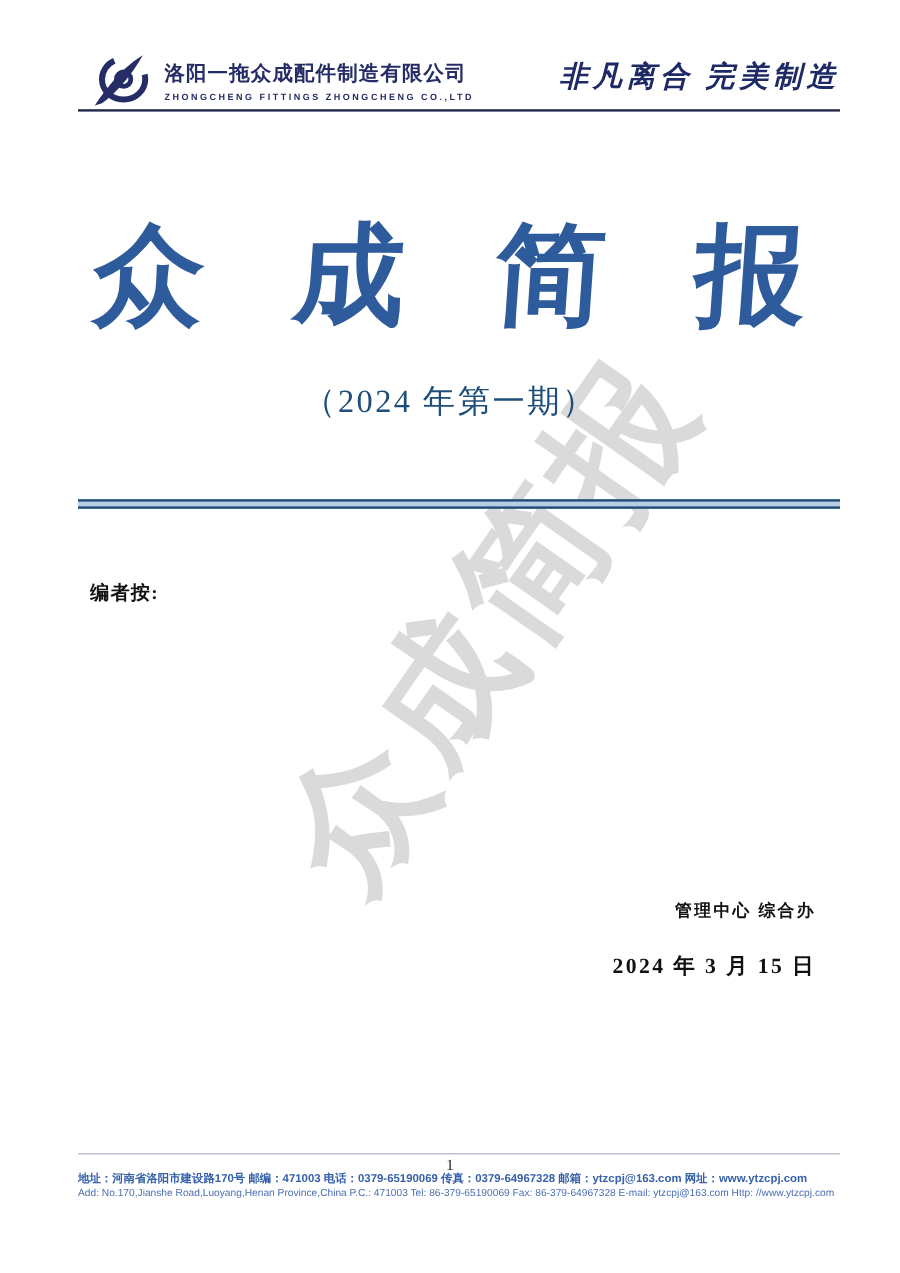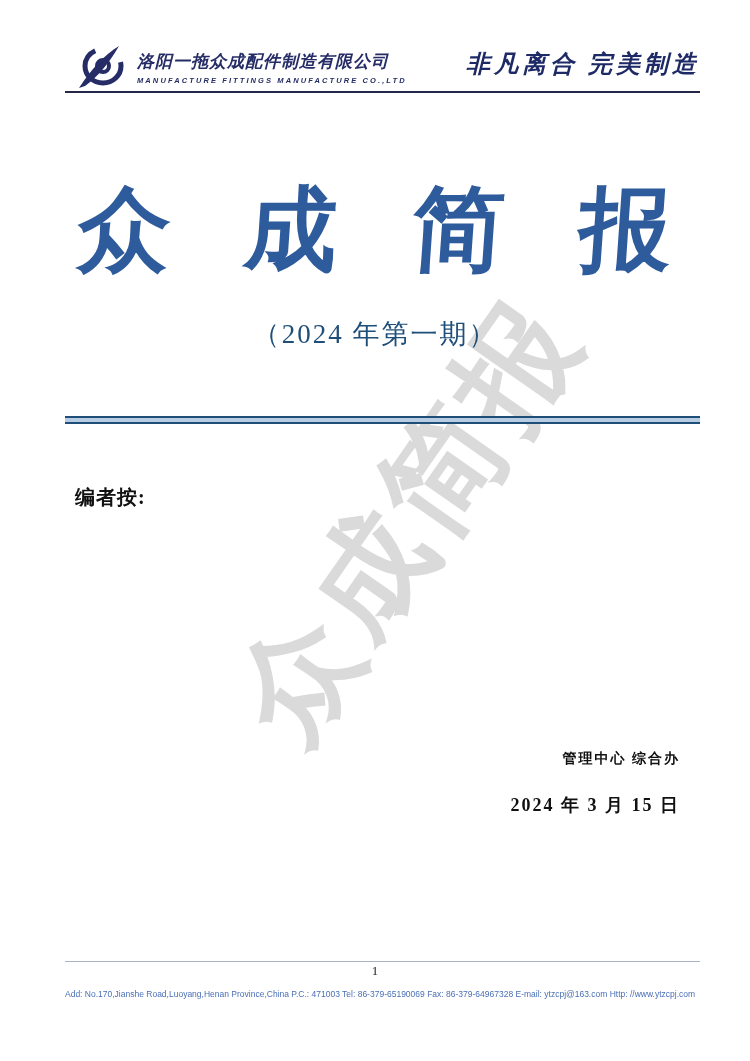--- a/index.html
+++ b/index.html
@@ -12,21 +12,21 @@
     overflow:hidden;
     font-family:"Liberation Serif","DejaVu Serif",serif;
     color:#111;
   }
 
   
   .header { position:absolute; left:65px; right:50px; top:40px; height:52px; }
   .header-rule { position:absolute; left:65px; right:50px; top:91px; height:0; border-top:2px solid #23284a; }
   .logo-wrap { position:absolute; left:10px; top:2px; display:flex; align-items:center; }
   .logo-icon { width:56px; height:50px; flex:0 0 auto; }
-  .logo-text { margin-left:6px; display:flex; flex-direction:column;font-style:italic; }
+  .logo-text { margin-left:6px; display:flex; flex-direction:column; }
   .company-zh {
     font-family:"Liberation Sans","DejaVu Sans",sans-serif;
     font-weight:bold; font-size:17px; letter-spacing:1px; color:#252c66; white-space:nowrap;
   }
   .company-en {
     font-family:"Liberation Sans","DejaVu Sans",sans-serif;
     font-weight:bold; font-size:7.5px; letter-spacing:2.1px; color:#252c66; margin-top:3px; white-space:nowrap;
   }
   .slogan {
     position:absolute; right:0; top:8px;
@@ -60,21 +60,21 @@
     position:absolute; left:150px; top:440px; width:520px; height:160px;
     transform:rotate(-55deg); transform-origin:center;
     font-size:118px; font-weight:bold; color:#dadada;
     letter-spacing:8px; white-space:nowrap;
     z-index:0; pointer-events:none;
     text-align:center; line-height:160px;
   }
 
   
   .body-block { position:absolute; left:75px; right:60px; top:484px; z-index:1; }
-  .editor-label { font-size:20px; font-weight:bold; letter-spacing:1px; }
+  .editor-label { font-size:16px; font-weight:bold; letter-spacing:1px; }
   .body-paragraph {
     margin-top:26px;
     font-size:18px; font-weight:600;
     line-height:42px;
     text-align:justify;
     text-indent:2.2em;
     letter-spacing:0.5px;
   }
   .signature { position:absolute; left:0; right:70px; top:750px; text-align:right; z-index:1; }
   .signature-dept { font-size:14px; font-weight:600; letter-spacing:2px; }
@@ -103,21 +103,21 @@
     <div class="logo-wrap">
       <svg class="logo-icon" viewBox="0 0 56 50">
         <g fill="none" stroke="#252c66">
           <path d="M28 7 a18 17 0 1 0 18 17 a18 17 0 0 0 -18 -17" stroke-width="5" stroke-dasharray="78 28" stroke-dashoffset="-8"></path>
           <path d="M4 46 C14 30 30 12 44 4 C36 18 24 34 10 44 Z" fill="#252c66" stroke="none"></path>
           <circle cx="28" cy="24" r="6" stroke-width="4"></circle>
         </g>
       </svg>
       <div class="logo-text">
         <span class="company-zh">洛阳一拖众成配件制造有限公司</span>
-        <span class="company-en">MANUFACTURE FITTINGS MANUFACTURE CO.,LTD</span>
+        <span class="company-en">ZHONGCHENG FITTINGS ZHONGCHENG CO.,LTD</span>
       </div>
     </div>
     <div class="slogan">非凡离合 完美制造</div>
   </div>
   <div class="header-rule"></div>
 
   <div class="watermark">众成简报</div>
 
   <div class="masthead-title">众 成 简 报</div>
   <div class="masthead-issue">（2024 年第一期）</div>
@@ -127,15 +127,16 @@
     <div class="editor-label">编者按:</div>
   </div>
 
   <div class="signature">
     <div class="signature-dept">管理中心 综合办</div>
     <div class="signature-date">2024 年 3 月 15 日</div>
   </div>
 
   <div class="footer-rule"></div>
   <div class="page-number">1</div>
+  <div class="contact-zh">地址：河南省洛阳市建设路170号  邮编：471003  电话：0379-65190069  传真：0379-64967328  邮箱：ytzcpj@163.com  网址：www.ytzcpj.com</div>
   <div class="contact-en">Add: No.170,Jianshe Road,Luoyang,Henan Province,China  P.C.: 471003  Tel: 86-379-65190069  Fax: 86-379-64967328  E-mail: ytzcpj@163.com  Http: //www.ytzcpj.com</div>
 
 </div>
 
 </body></html>

